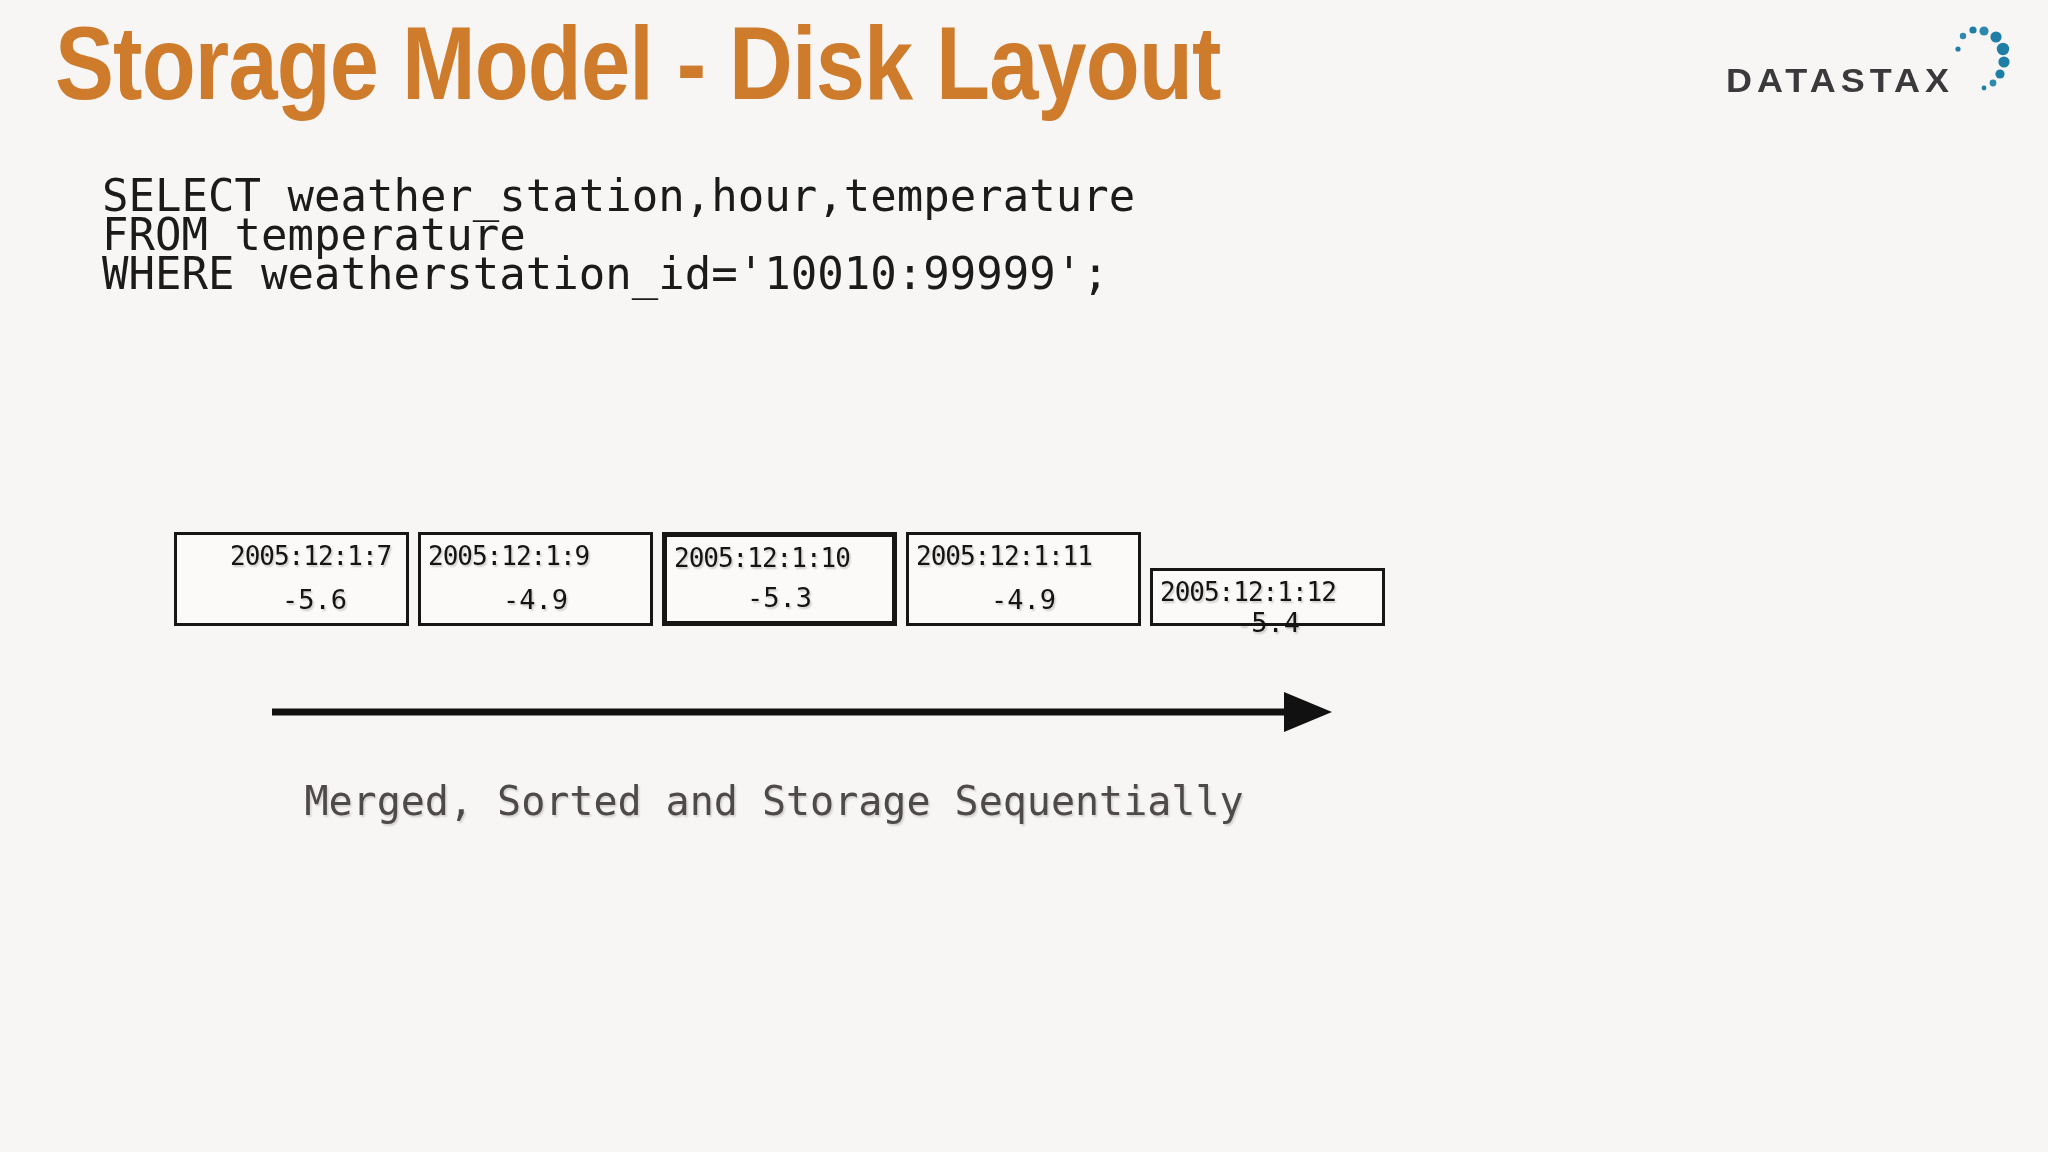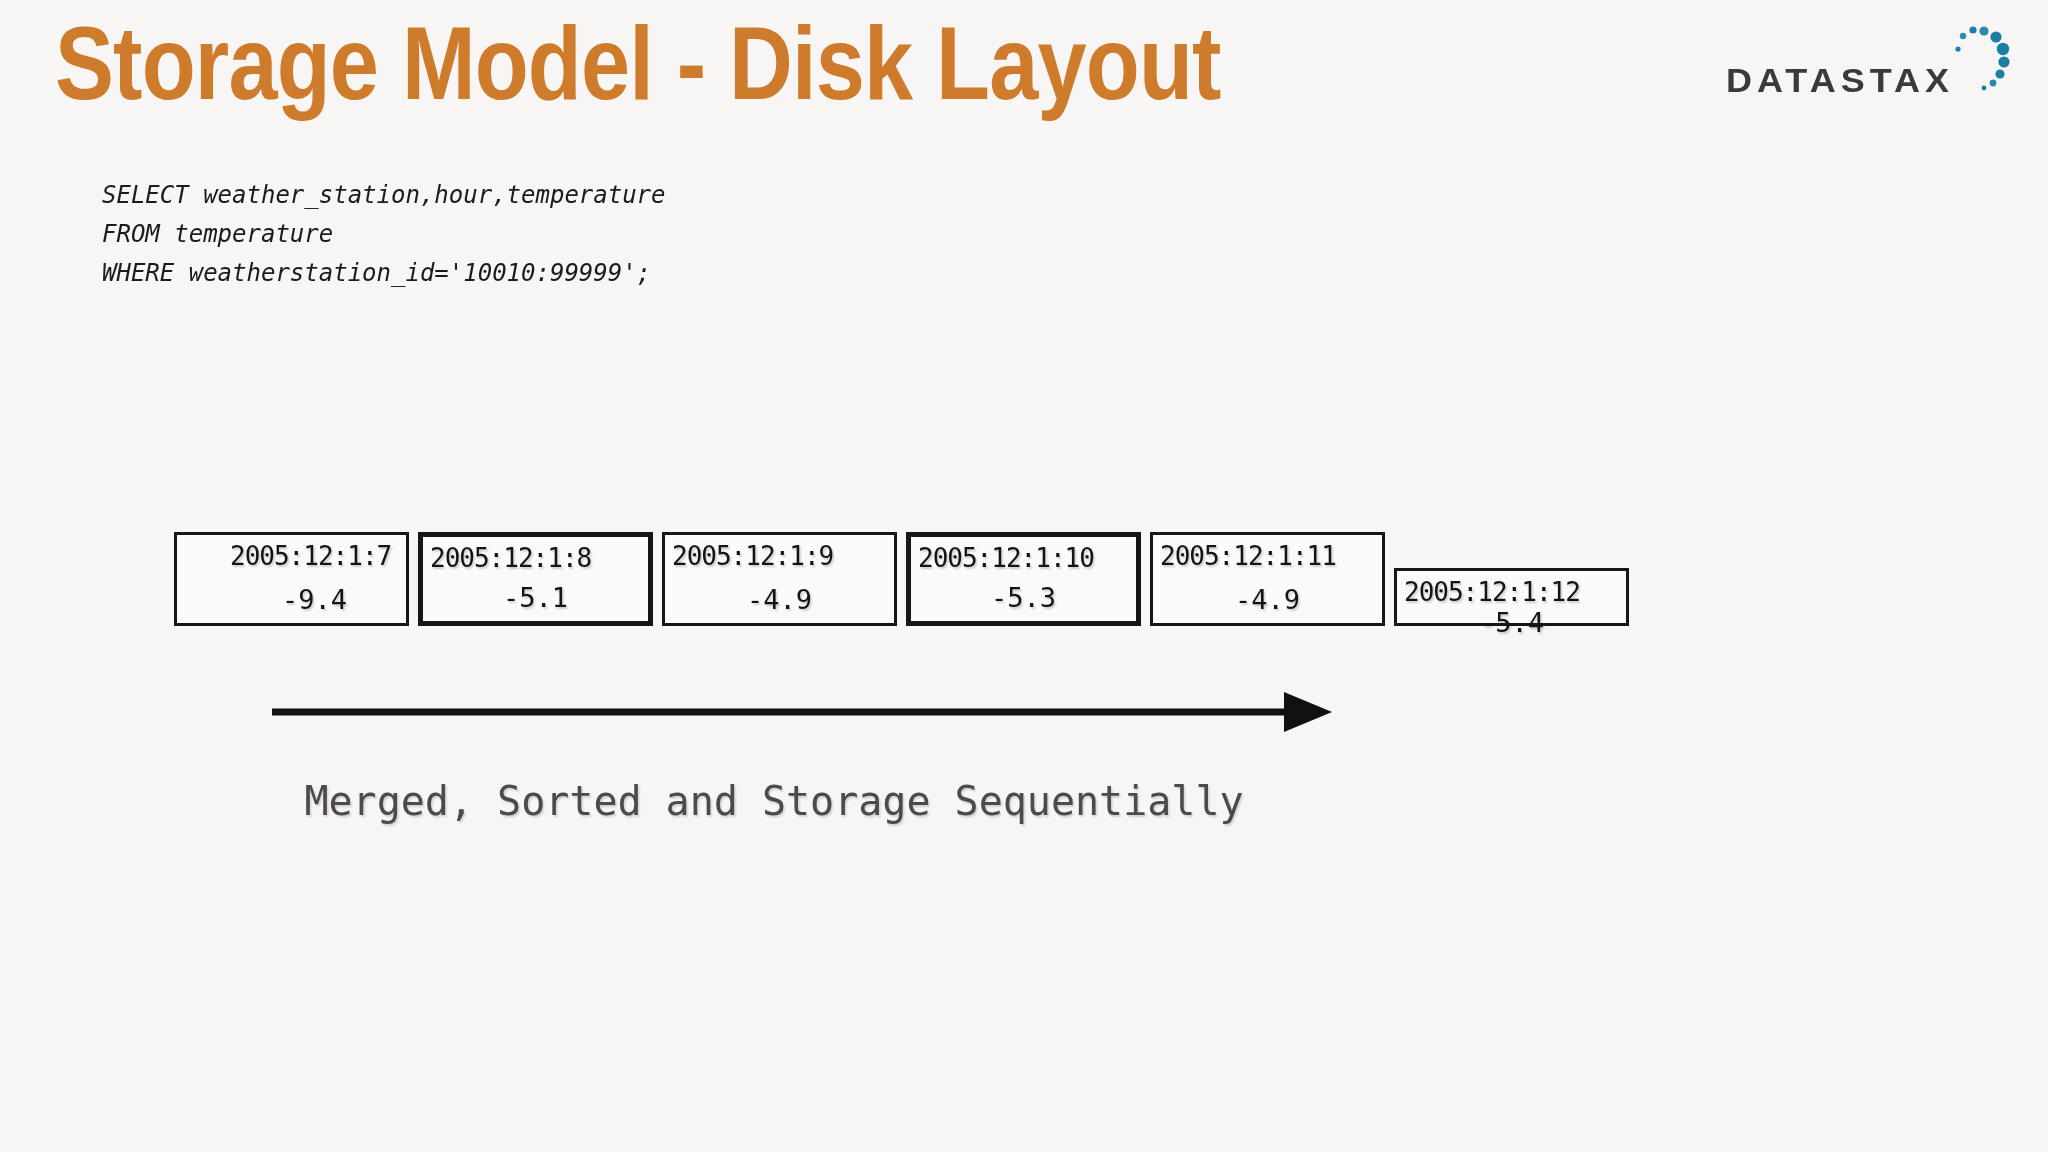--- a/index.html
+++ b/index.html
@@ -48,25 +48,24 @@
     margin-top: -12px;
   }
 
   
   .query {
     position: absolute;
     left: 102px;
     top: 176px;
     margin: 0;
     font-family: "DejaVu Sans Mono", "Liberation Mono", monospace;
-    font-size: 24px;
+    font-size: 44px;
     line-height: 39px;
     color: #1B1B1B;
     white-space: pre;
-    font-style: italic;
   }
 
   
   .storage-row {
     position: absolute;
     left: 174px;
     top: 532px;
     display: flex;
     gap: 9px;
     align-items: stretch;
@@ -151,25 +150,21 @@
 </div>
 
 <pre class="query">SELECT weather_station,hour,temperature
 FROM temperature
 WHERE weatherstation_id='10010:99999';</pre>
 
 <div class="storage-row">
 
   <div class="cell" style="border-width: 3px; padding-left: 46px;">
     <div class="ts">2005:12:1:7</div>
-    <div class="temp">-9.4</div>
-  </div>
-  <div class="cell" style="border-width: 5px;">
-    <div class="ts">2005:12:1:8</div>
-    <div class="temp">-5.1</div>
+    <div class="temp">-5.6</div>
   </div>
   <div class="cell" style="border-width: 3px;">
     <div class="ts">2005:12:1:9</div>
     <div class="temp">-4.9</div>
   </div>
   <div class="cell" style="border-width: 5px;">
     <div class="ts">2005:12:1:10</div>
     <div class="temp">-5.3</div>
   </div>
   <div class="cell" style="border-width: 3px;">

